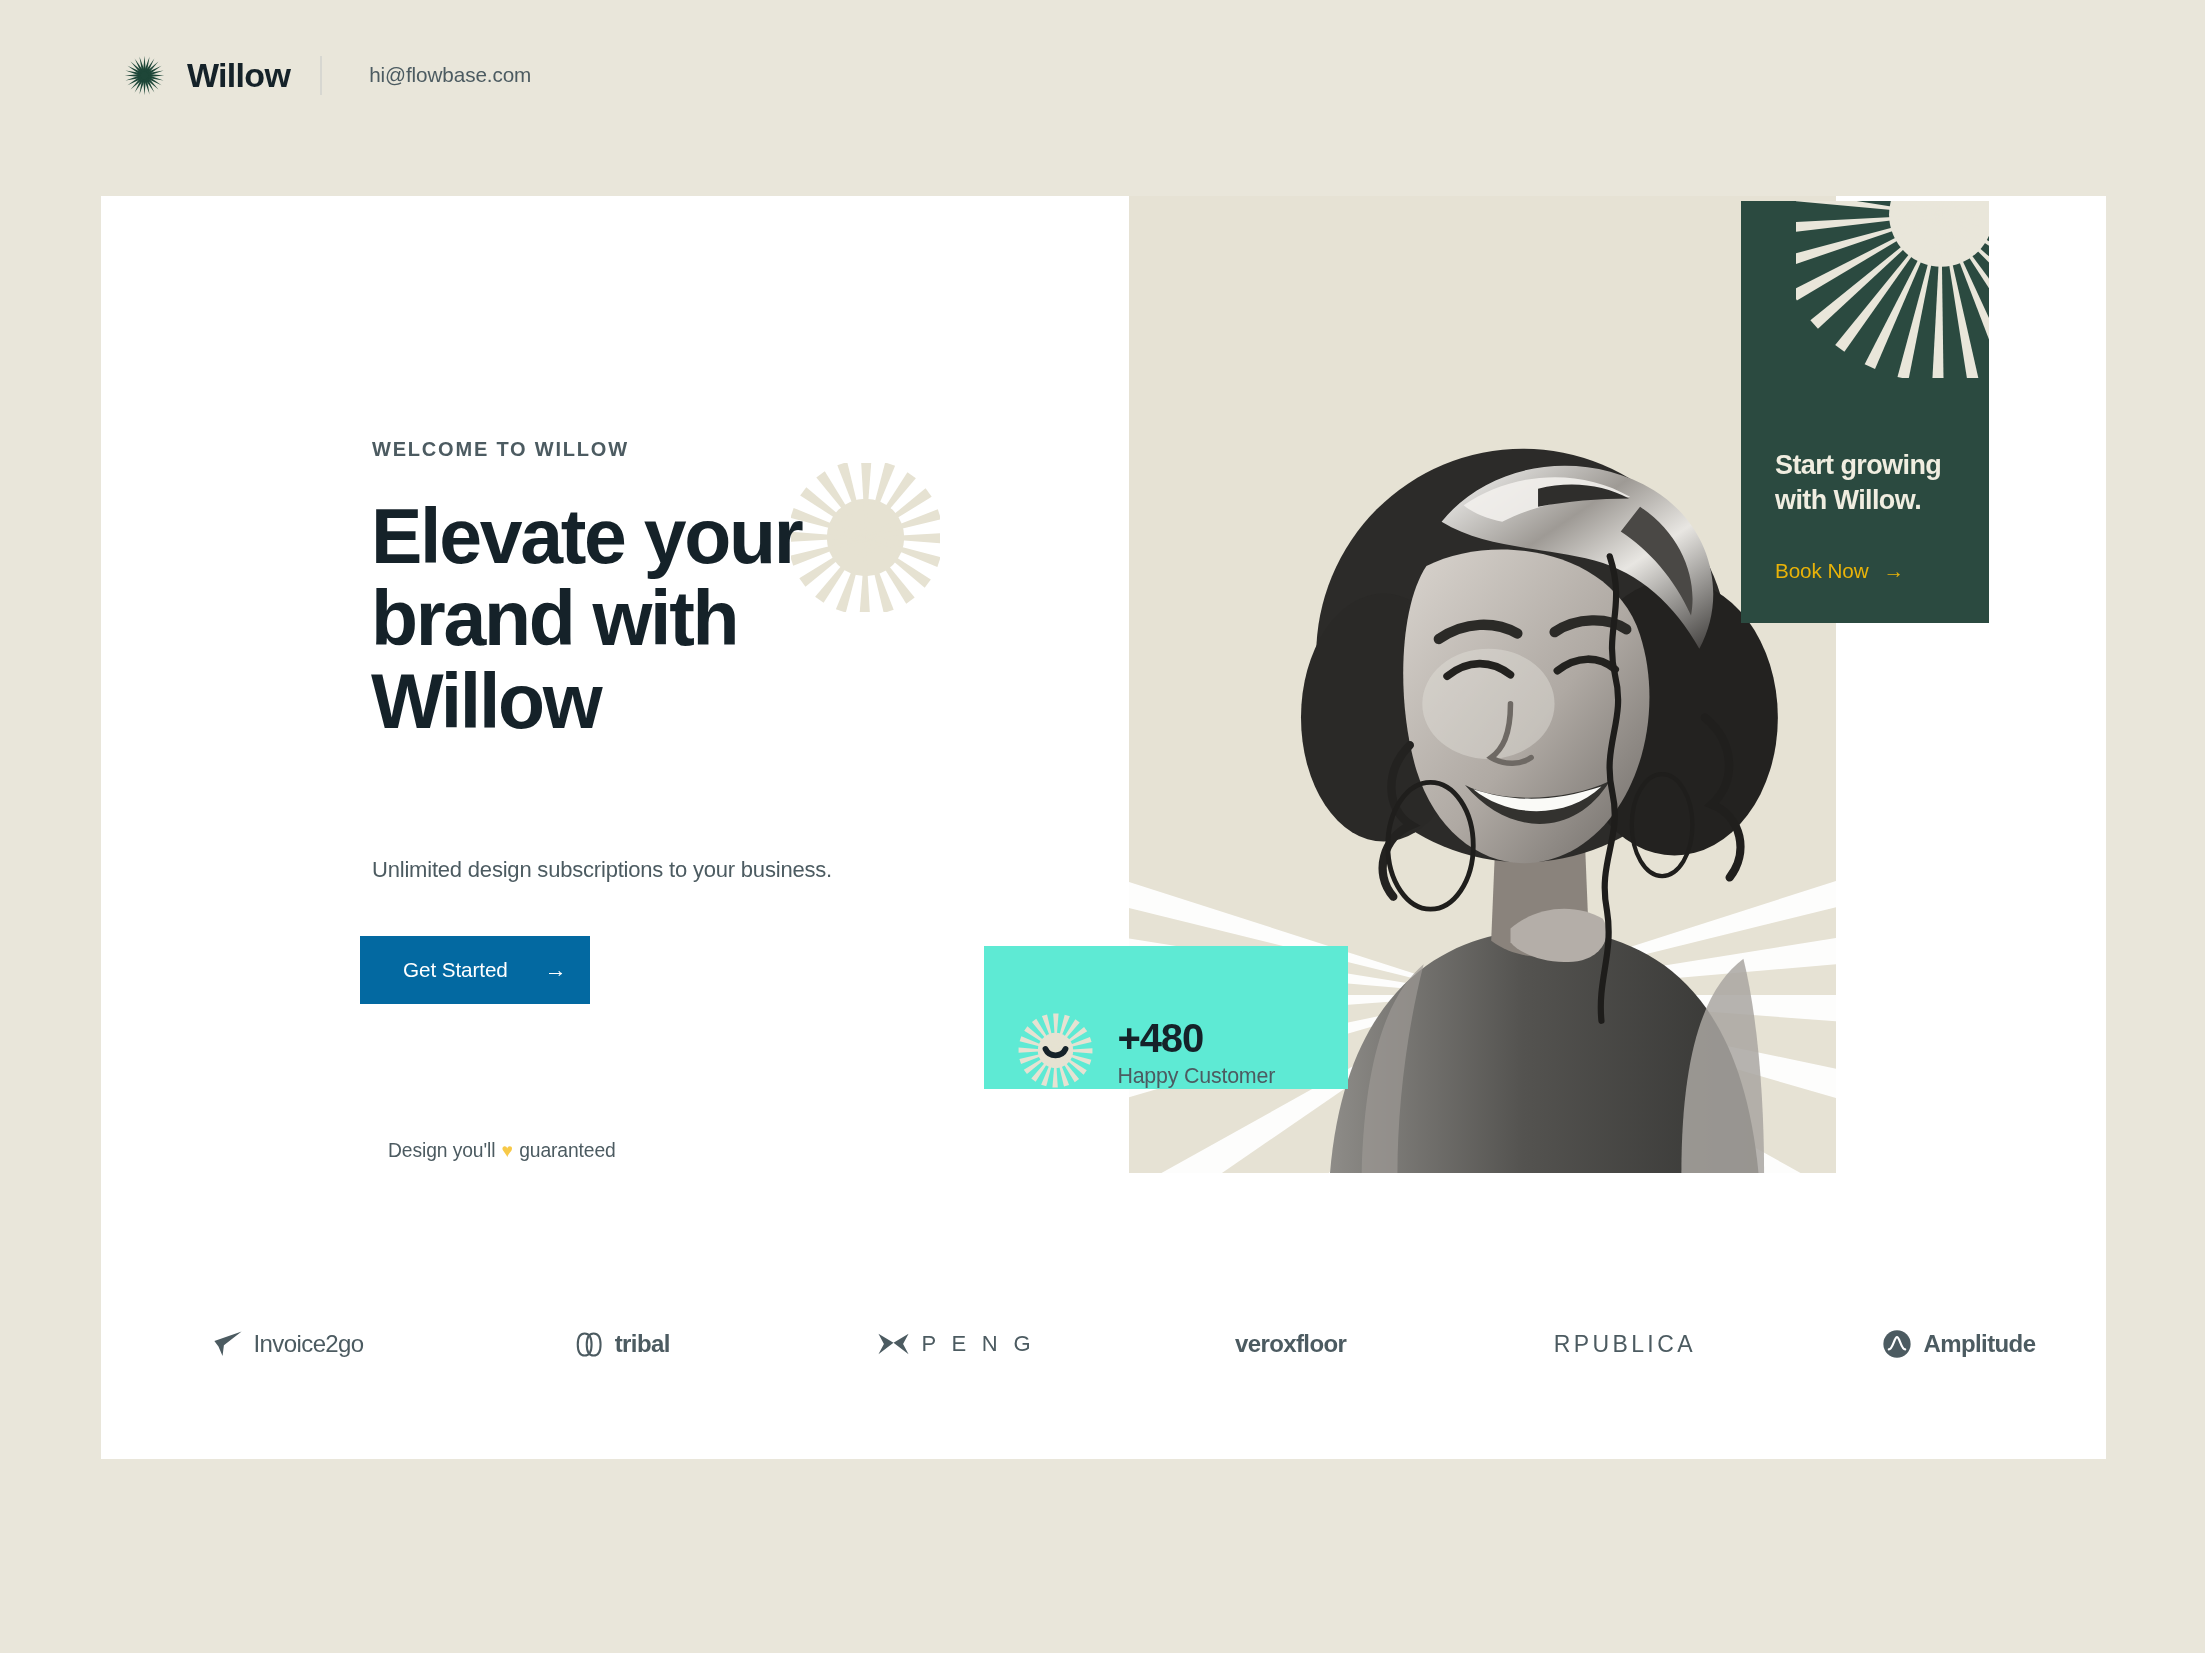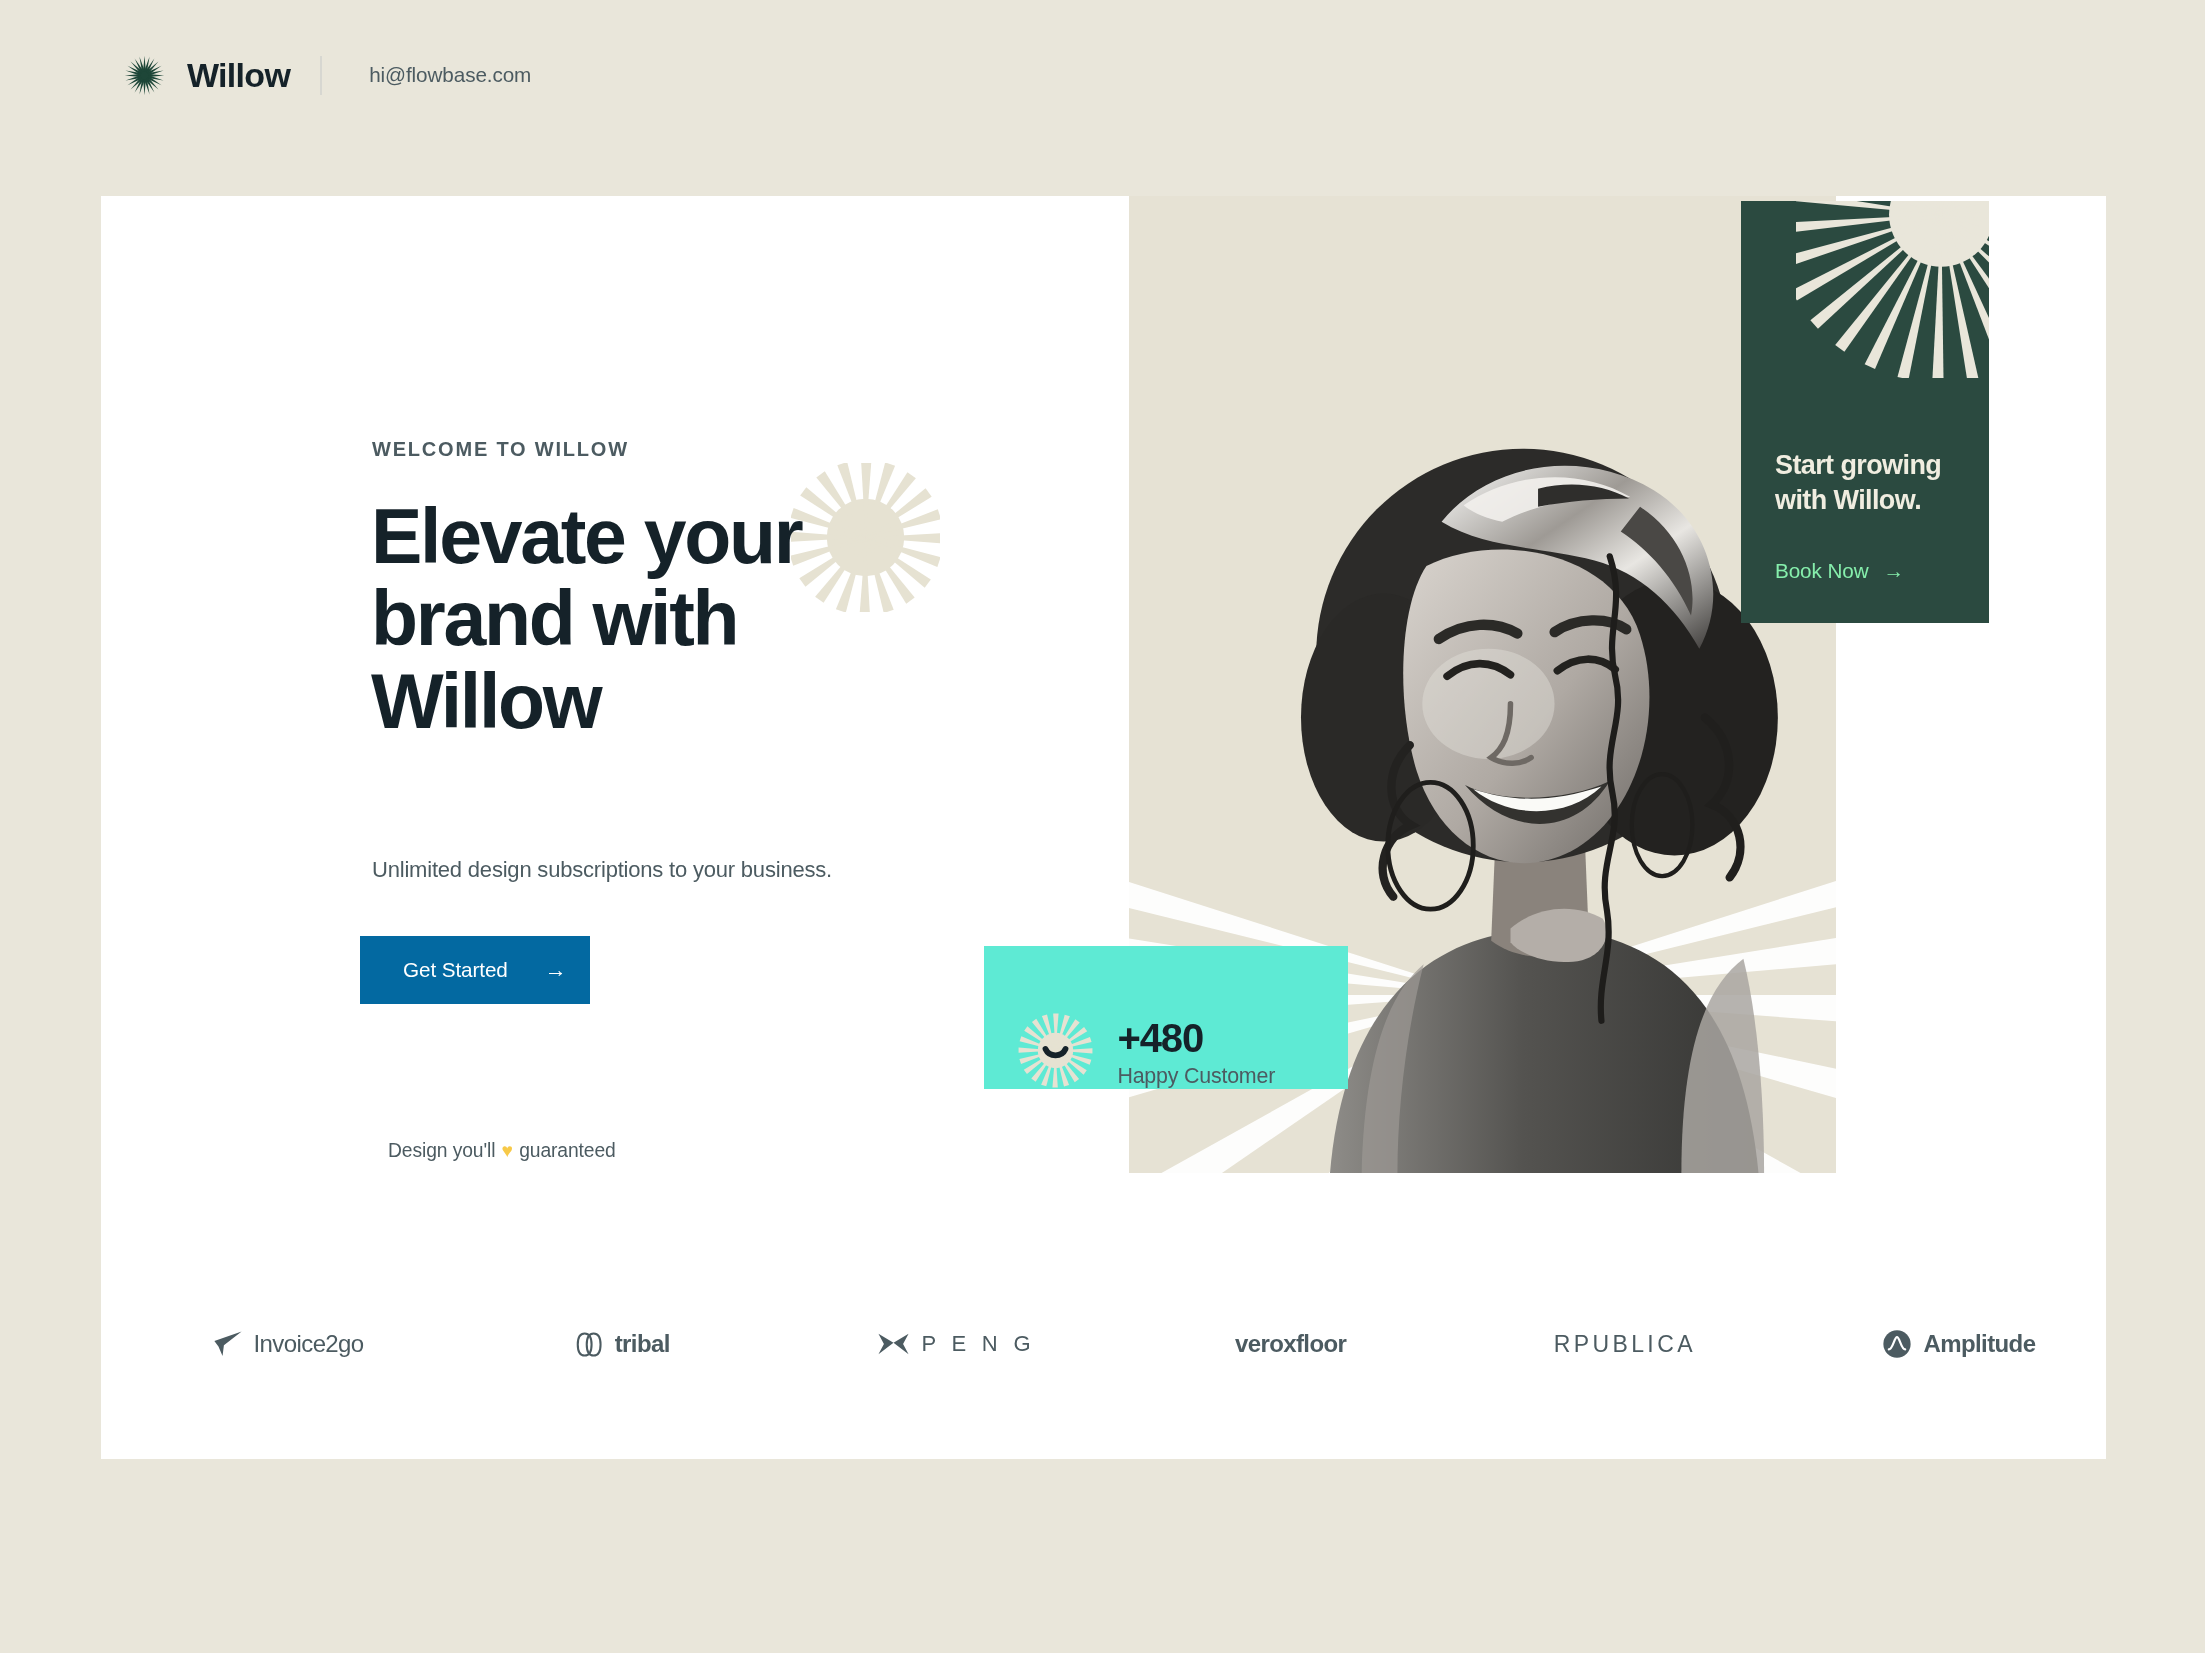--- a/index.html
+++ b/index.html
@@ -96,21 +96,21 @@
     background:#2B4A40; overflow:hidden;
   }
   .promo-burst { position:absolute; right:-34px; top:-50px; width:227px; height:227px; }
   .promo-title {
     position:absolute; left:34px; top:247px; width:193px;
     font-size:27px; font-weight:bold; color:#F0EDE0;
     line-height:1.3; letter-spacing:-0.6px;
   }
   .promo-link {
     position:absolute; left:34px; top:358px;
-    font-size:20.7px; color:#86efac; text-decoration:none;
+    font-size:20.7px; color:#eab308; text-decoration:none;
     display:flex; align-items:flex-end; gap:15px; letter-spacing:-0.1px;
   }
 
   
   .stat {
     position:absolute; left:984px; top:946px;
     width:364px; height:143px; background:#5eead4;
     display:flex; align-items:flex-end;
   }
   .stat-icon { width:77px; height:77px; margin-left:33px; position:relative; }

